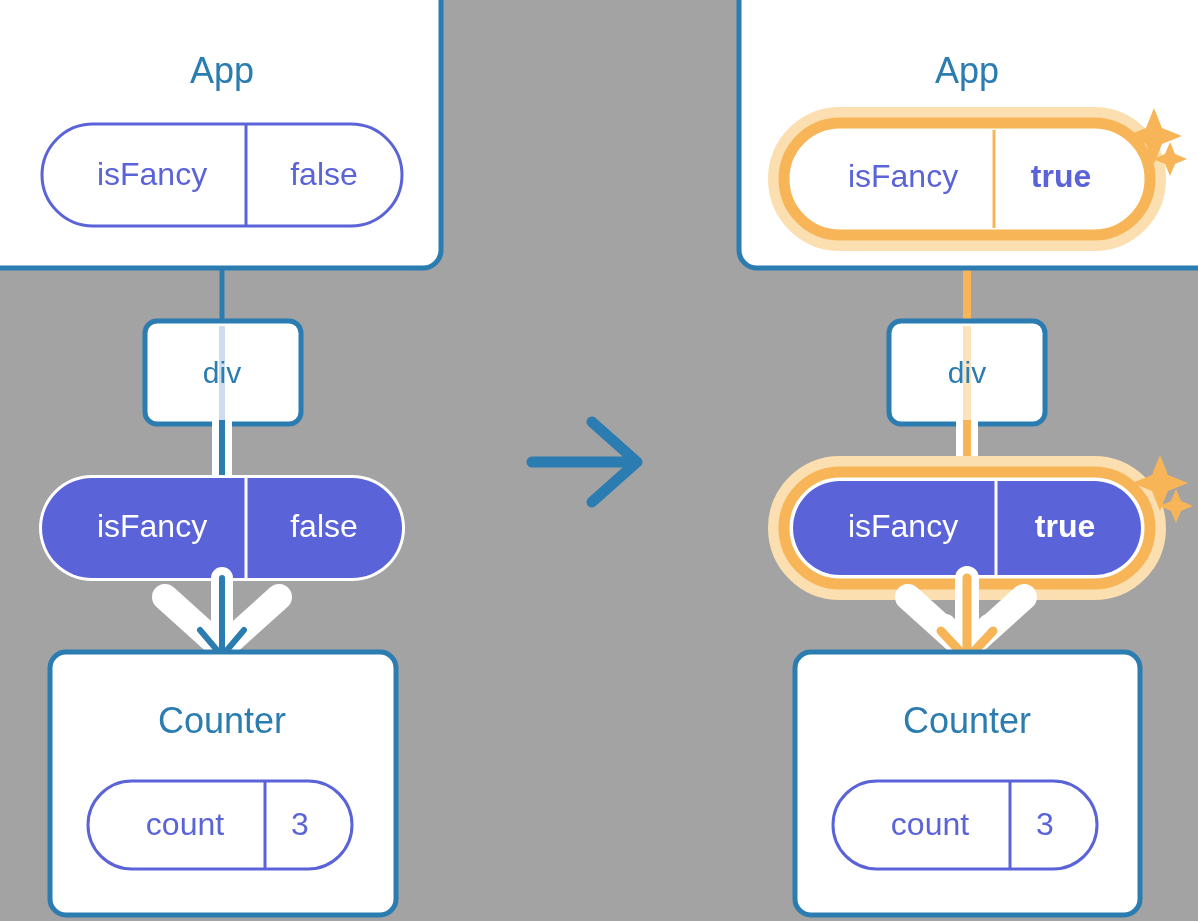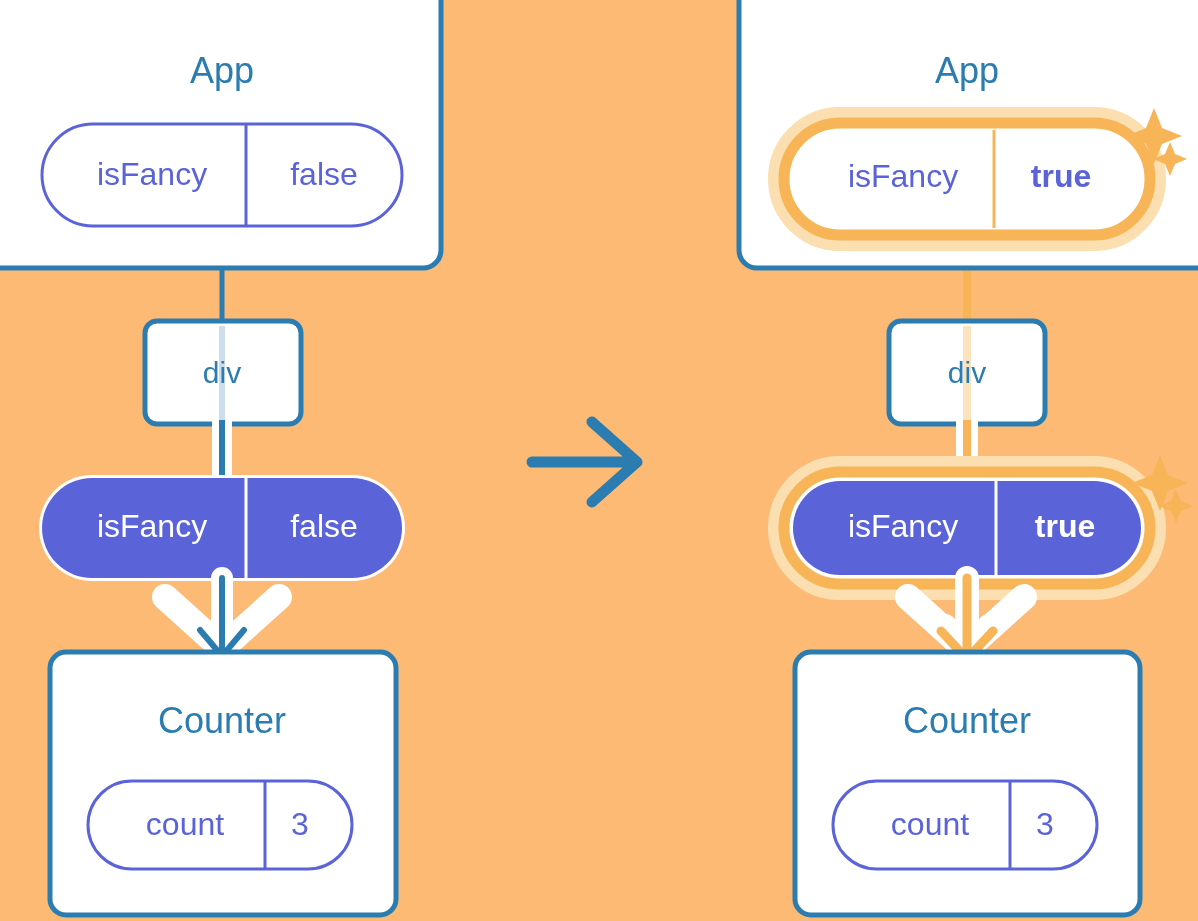--- a/index.html
+++ b/index.html
@@ -4,21 +4,21 @@
 <style>
   html, body {
     margin: 0;
     padding: 0;
     background: #4c6571;
   }
   #stage {
     position: relative;
     width: 1198px;
     height: 921px;
-    background: #fdba74;
+    background: #a3a3a3;
     overflow: hidden;
     font-family: "Liberation Sans", sans-serif;
   }
   svg.diagram {
     position: absolute;
     top: 0;
     left: 0;
     width: 1198px;
     height: 921px;
     display: block;

